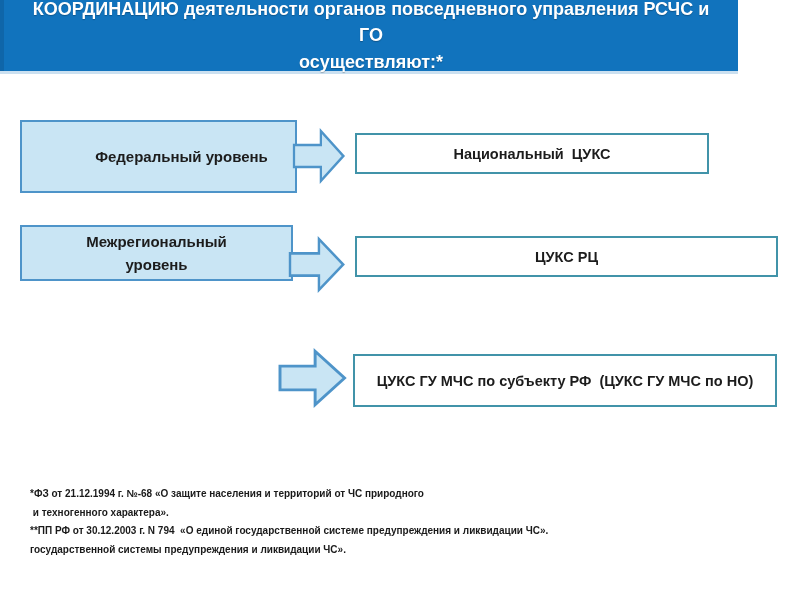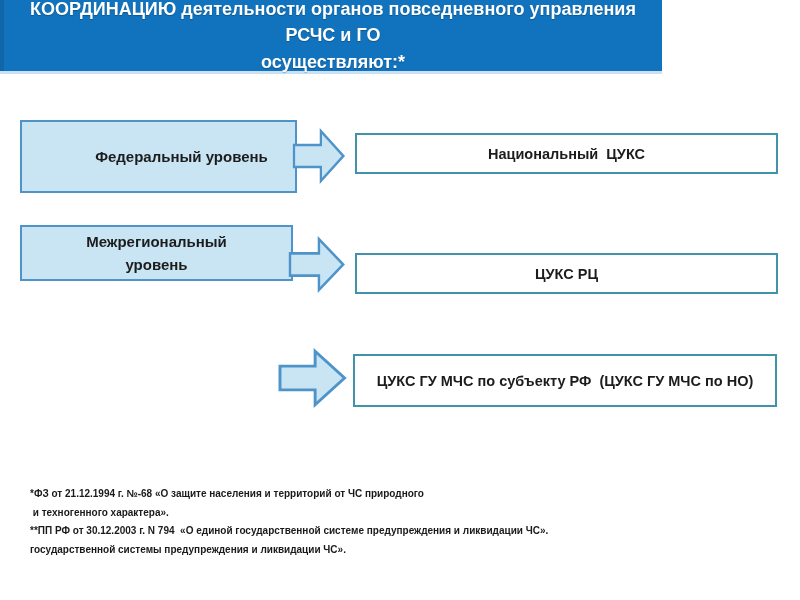--- a/index.html
+++ b/index.html
@@ -5,21 +5,21 @@
   html,body{margin:0;padding:0;}
   body{
     width:800px;height:600px;background:#ffffff;
     font-family:"Liberation Sans","DejaVu Sans",sans-serif;
     -webkit-font-smoothing:antialiased;
   }
   .slide{position:relative;width:800px;height:600px;background:#ffffff;overflow:hidden;}
 
   
   .title-bar{
-    position:absolute;left:0;top:0;width:662px;height:71px;
+    position:absolute;left:0;top:0;width:738px;height:71px;
     background:#1173BD;
     border-left:4px solid #0F66A9;
     box-sizing:border-box;
     display:flex;align-items:center;justify-content:center;
     box-shadow:0 3px 0 #CBE0F0;
   }
   .title-bar h1{
     margin:0;padding:0 20px;
     color:#FFFFFF;font-size:18px;line-height:1.45;font-weight:700;
     text-align:center;white-space:pre-line;
@@ -53,25 +53,25 @@
     color:#1C1C1C;font-size:14.5px;font-weight:700;white-space:pre;
   }
 
   
   .arrow{position:absolute;overflow:visible;}
   .arrow polygon{fill:#C9E5F4;stroke:#4E94C9;stroke-width:2.6;stroke-linejoin:miter;}
 
   
   .lb-1{left:20px;top:120px;width:277px;height:73px;padding-left:46px;}
   .ar-1{left:294px;top:128px;width:52px;height:56px;}
-  .tb-1{left:355px;top:133px;width:423px;height:41px;}
+  .tb-1{left:355px;top:133px;width:354px;height:41px;}
 
   .lb-2{left:20px;top:225px;width:273px;height:56px;}
   .ar-2{left:290px;top:236px;width:56px;height:57px;}
-  .tb-2{left:355px;top:253px;width:423px;height:41px;}
+  .tb-2{left:355px;top:236px;width:423px;height:41px;}
 
   .lb-3{left:20px;top:334px;width:263px;height:88px;}
   .ar-3{left:280px;top:348px;width:68px;height:60px;}
   .tb-3{left:353px;top:354px;width:424px;height:53px;}
 
   
   .footnotes{
     position:absolute;left:30px;top:485px;width:745px;
     color:#1A1A1A;font-size:10px;font-weight:700;line-height:18.5px;
   }

